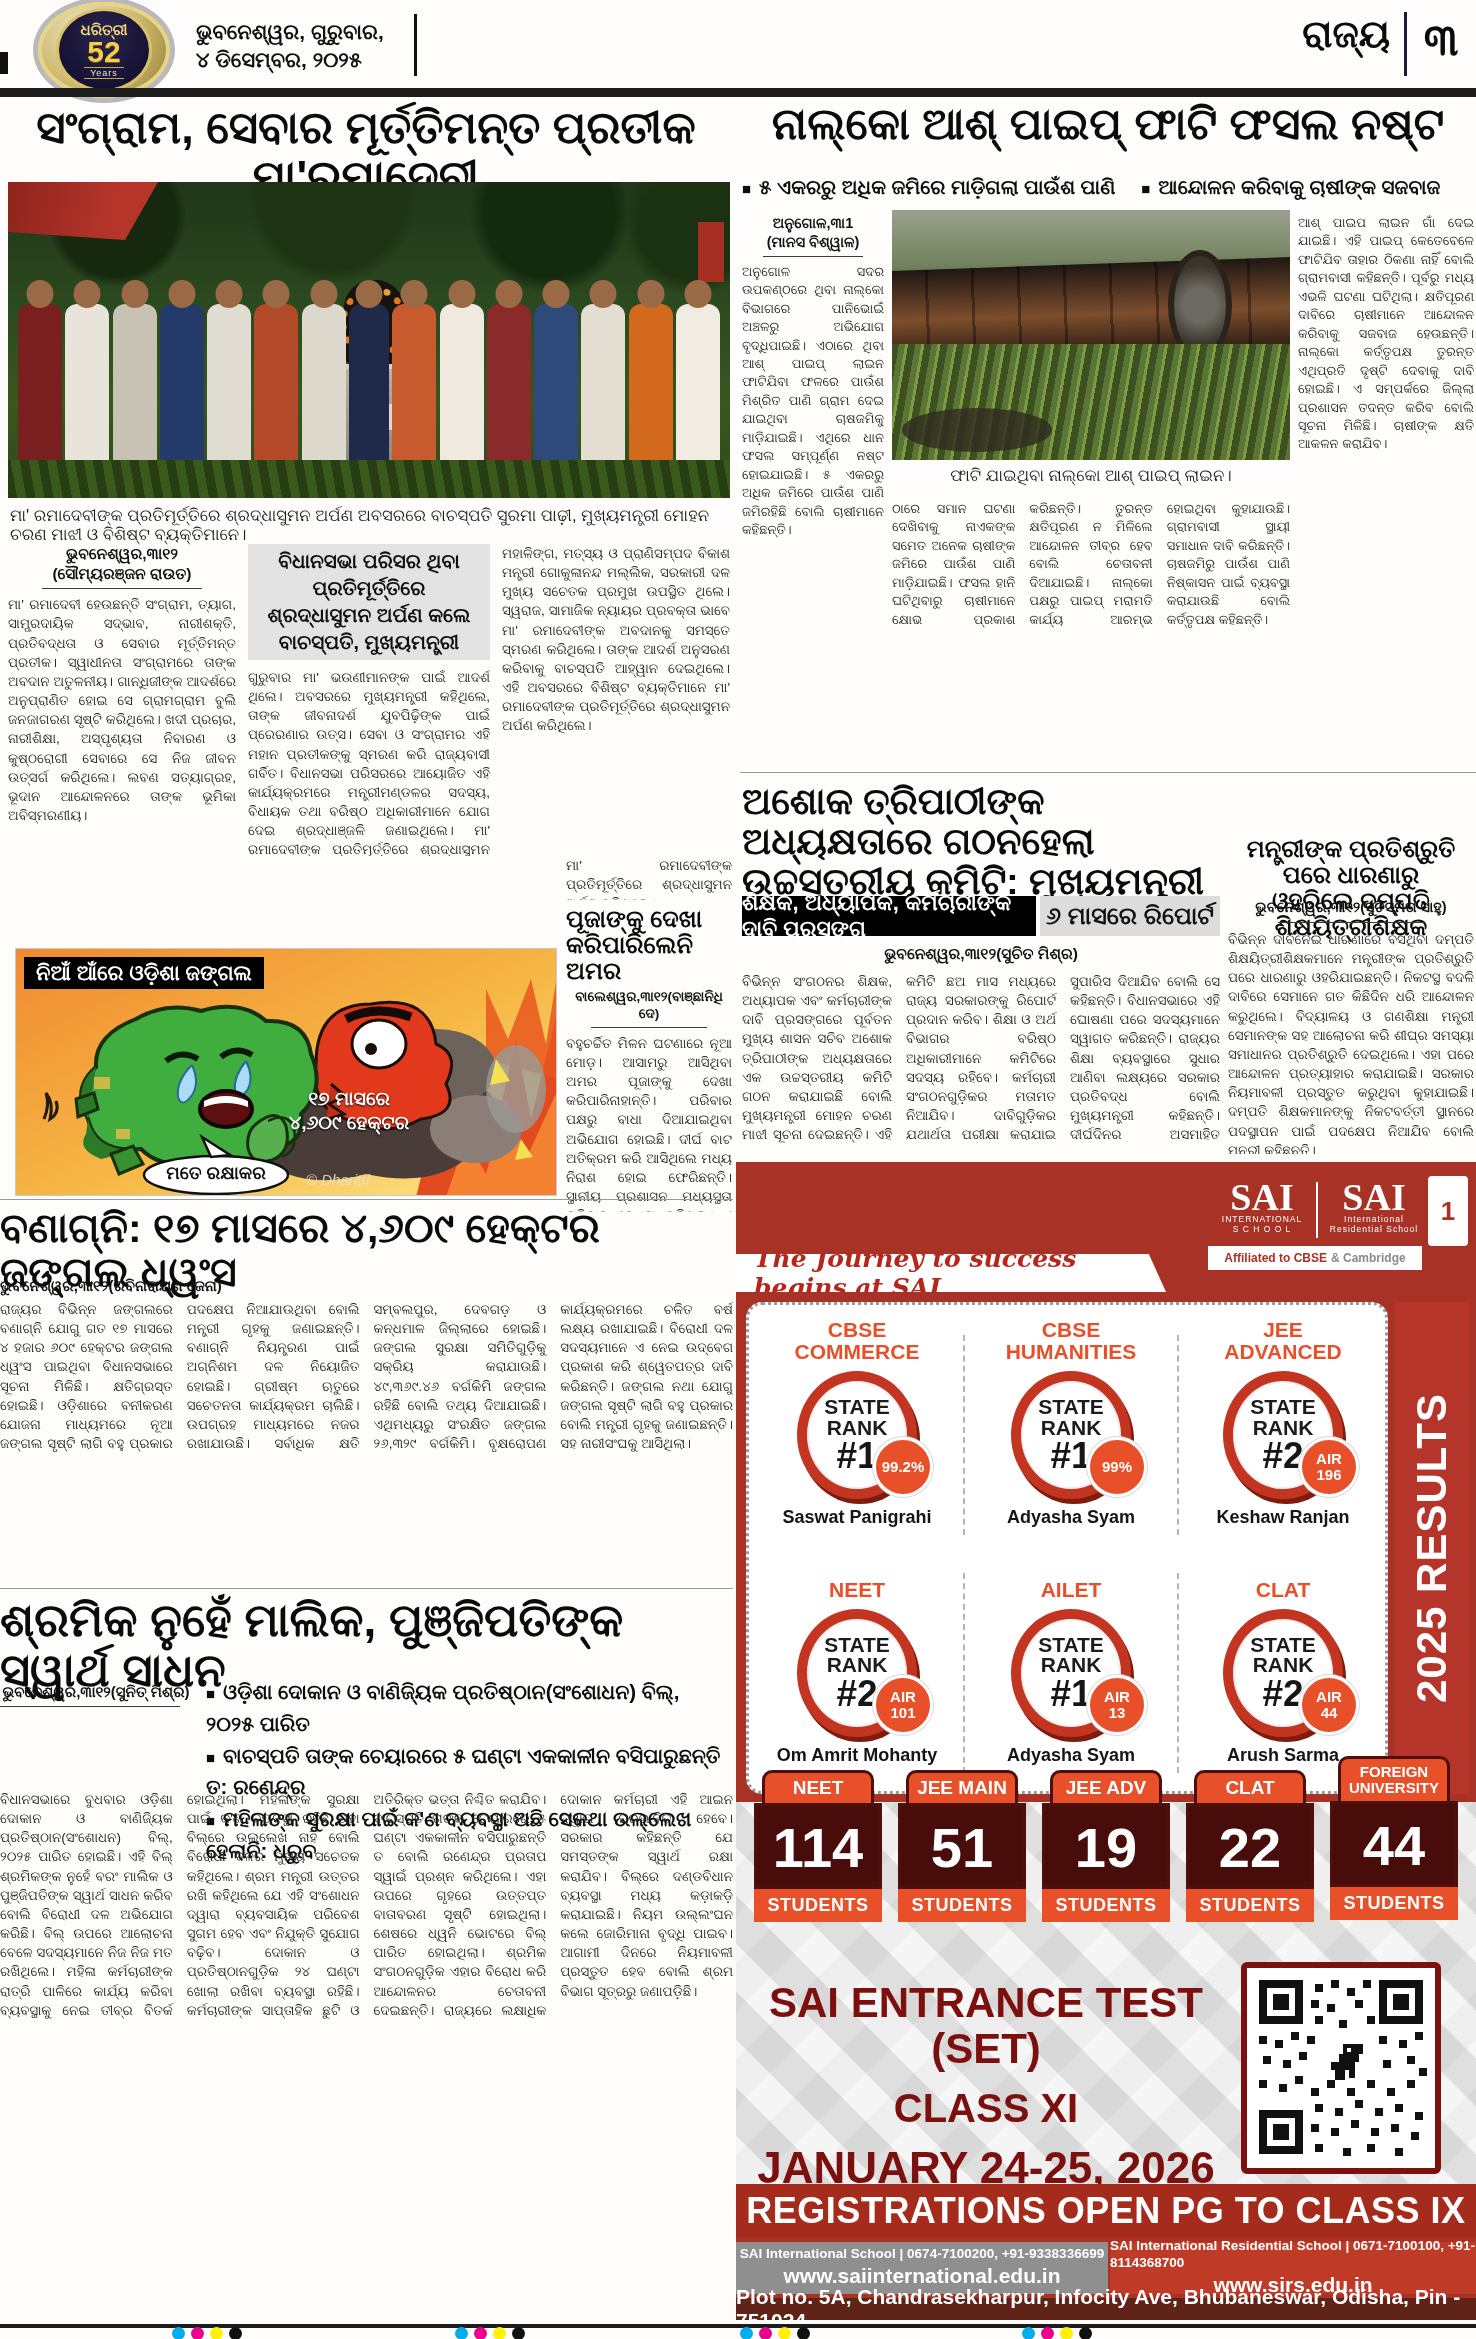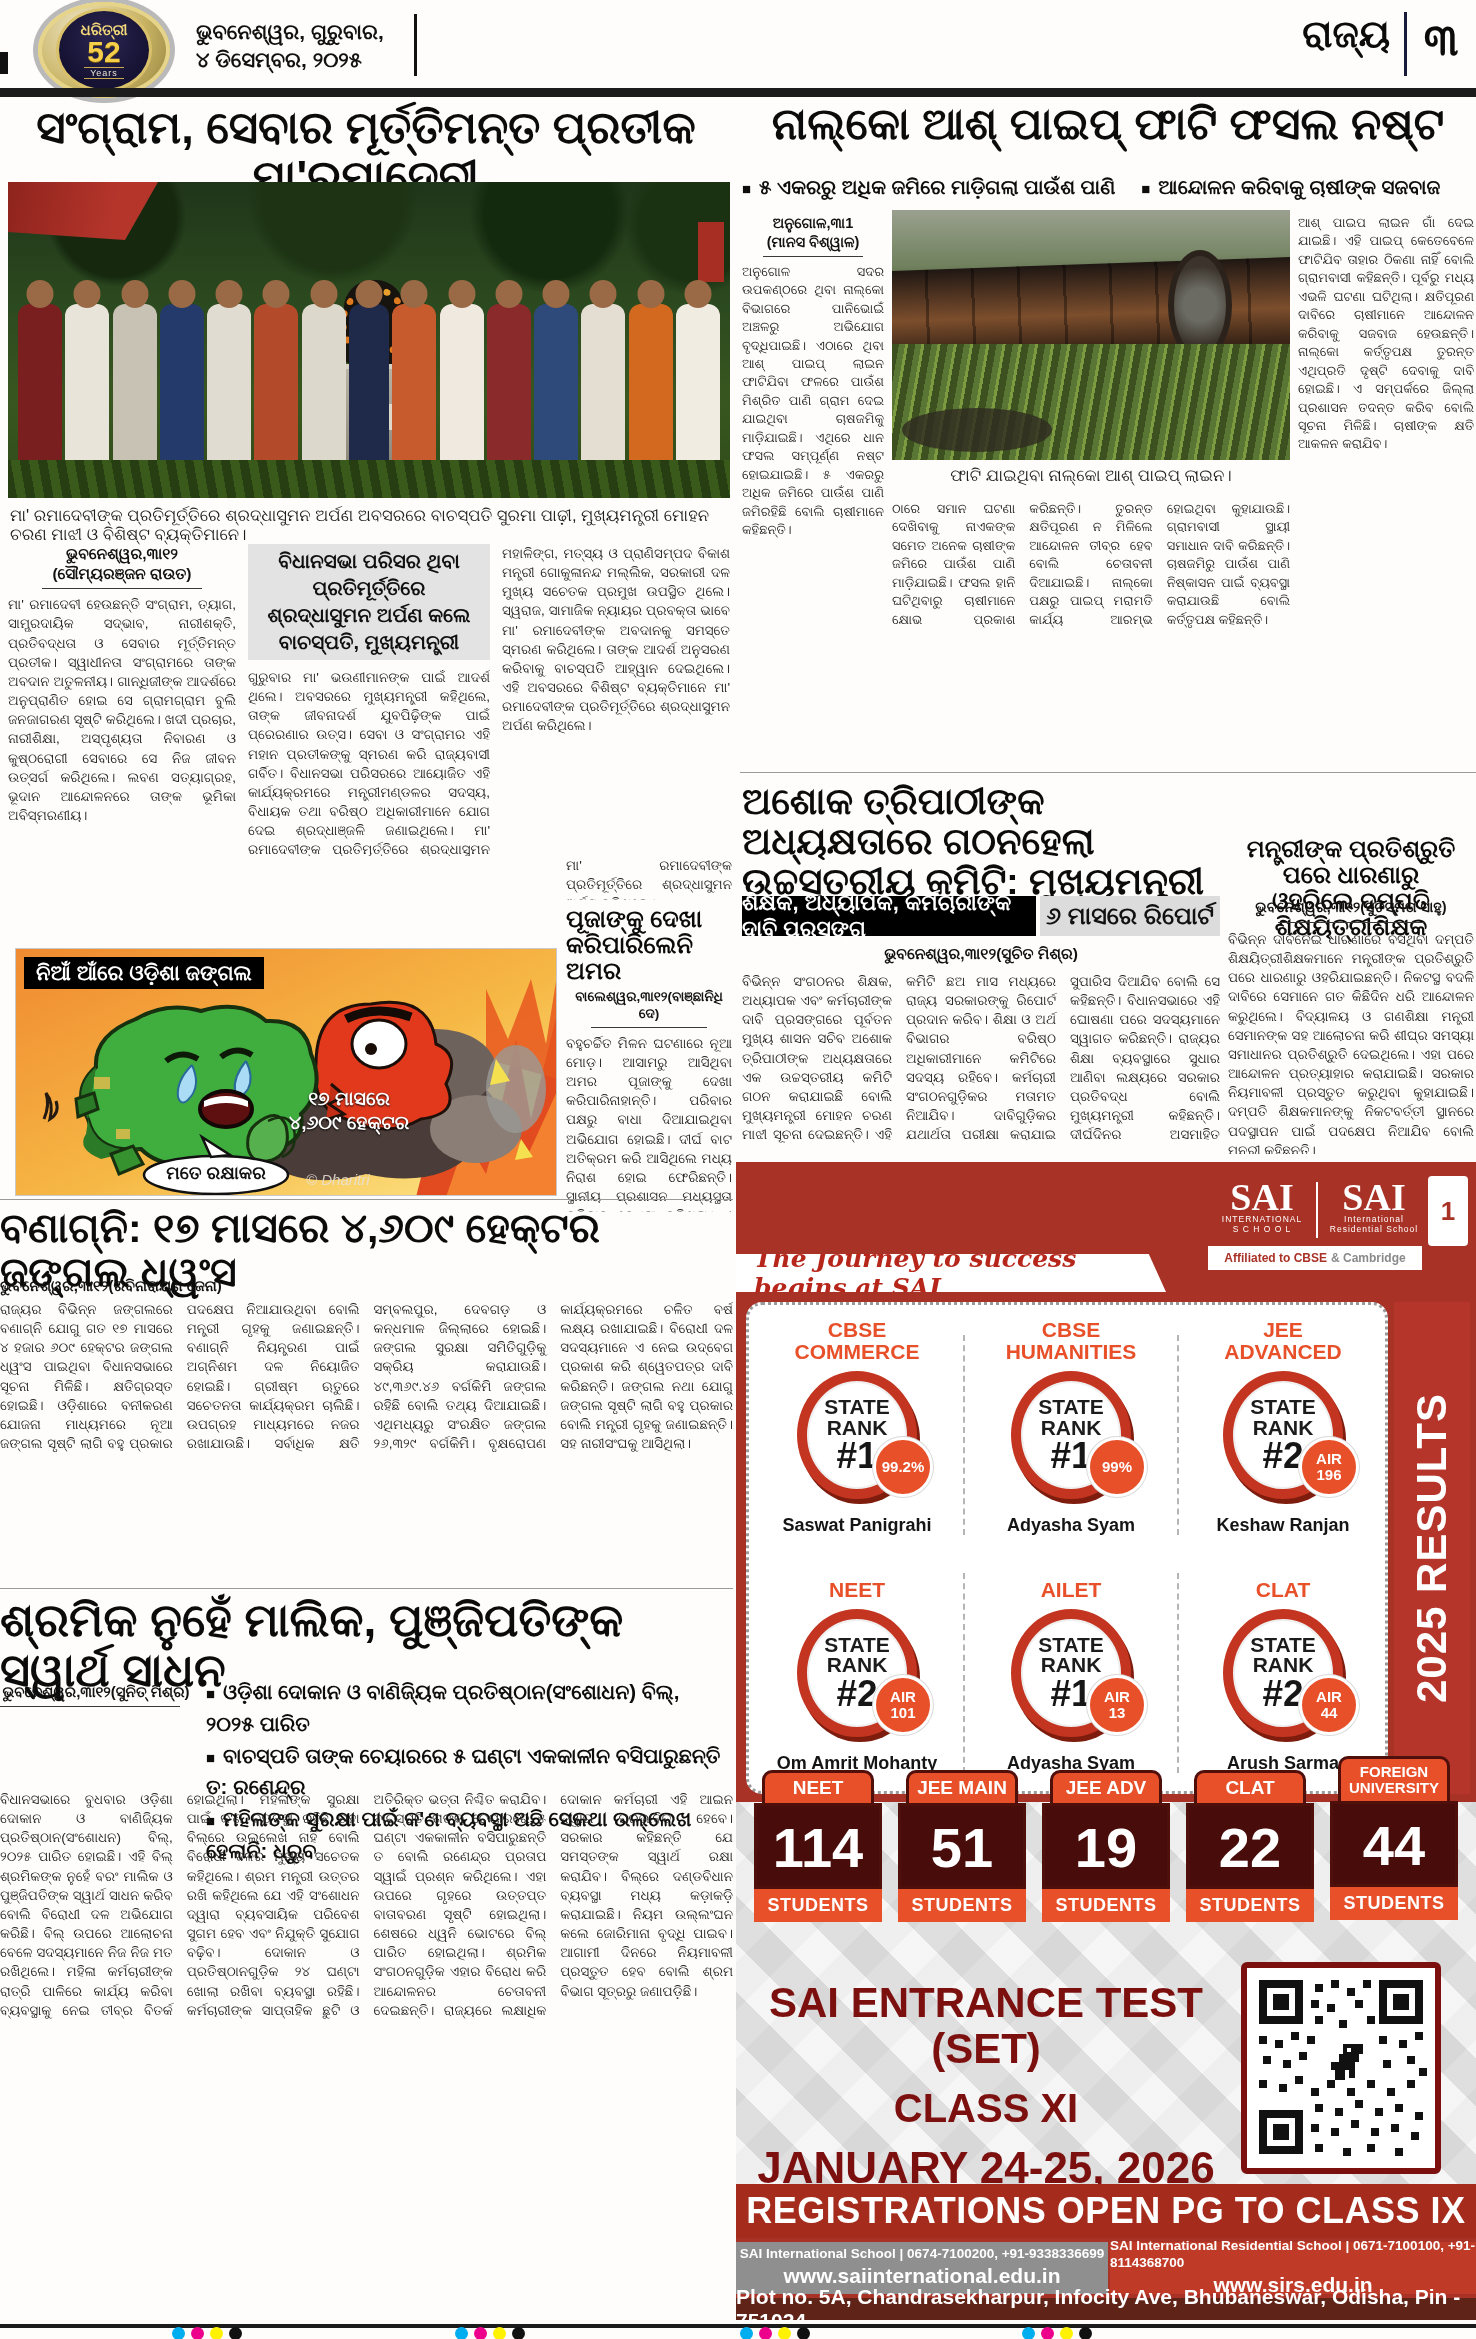--- a/index.html
+++ b/index.html
@@ -88,21 +88,21 @@
   .rank-cell { position:absolute; width:196px; text-align:center; }
   .exam { color:#e8502a; font-weight:bold; font-size:21px; line-height:1.05; }
   .rank-circle { position:relative; width:120px; height:128px; margin:8px auto 0; border-radius:50%; background:#fff;
     border:10px solid #c33520; box-shadow:3px 5px 0 #7e1c0e, inset 0 0 0 2px #efefef;
     display:flex; flex-direction:column; align-items:center; justify-content:center; }
   .rank-word { font-weight:bold; font-size:21px; line-height:.98; color:#1c1c1c; }
   .rank-num { font-weight:bold; font-size:37px; line-height:.95; color:#161616; }
   .rank-badge { position:absolute; right:-26px; bottom:-8px; width:60px; height:60px; border-radius:50%; background:#e8502a;
     border:3px solid #fff; box-shadow:0 0 0 1px #d9d9d9; color:#fff; font-weight:bold; font-size:15px; line-height:1.05;
     display:flex; flex-direction:column; align-items:center; justify-content:center; }
-  .rank-name { font-weight:bold; font-size:18px; color:#151515; margin-top:16px; }
+  .rank-name { font-weight:bold; font-size:18px; color:#151515; margin-top:8px; }
   .dash-sep { position:absolute; width:0; border-left:2px dashed #b5b5b5; }
   .results-band { background:#b5352b; display:flex; align-items:center; justify-content:center; }
   .results-band span { transform:rotate(-90deg); white-space:nowrap; color:#fff; font-weight:bold; font-size:42px; letter-spacing:1px; }
   .stats-bg { background:
      repeating-linear-gradient(45deg, rgba(255,255,255,.5) 0 34px, rgba(210,210,210,.5) 34px 68px),
      repeating-linear-gradient(-45deg, #ececec 0 34px, #dedede 34px 68px); }
   .stat-tile { position:absolute; width:128px; text-align:center; }
   .stat-tab { margin:0 auto; width:112px; background:#e8502a; border:3px solid #4f0f0b; border-bottom:none; border-radius:10px 10px 0 0; color:#fff; font-weight:bold; font-size:19px; line-height:1.05; padding:5px 2px; }
   .stat-num { background:#480d0b; color:#fff; font-weight:bold; font-size:56px; line-height:1.0; padding:14px 0 10px; border:3px solid #4f0f0b; }
   .stat-sub { background:#e8502a; color:#fff; font-weight:bold; font-size:18px; padding:6px 0; letter-spacing:.5px; }

